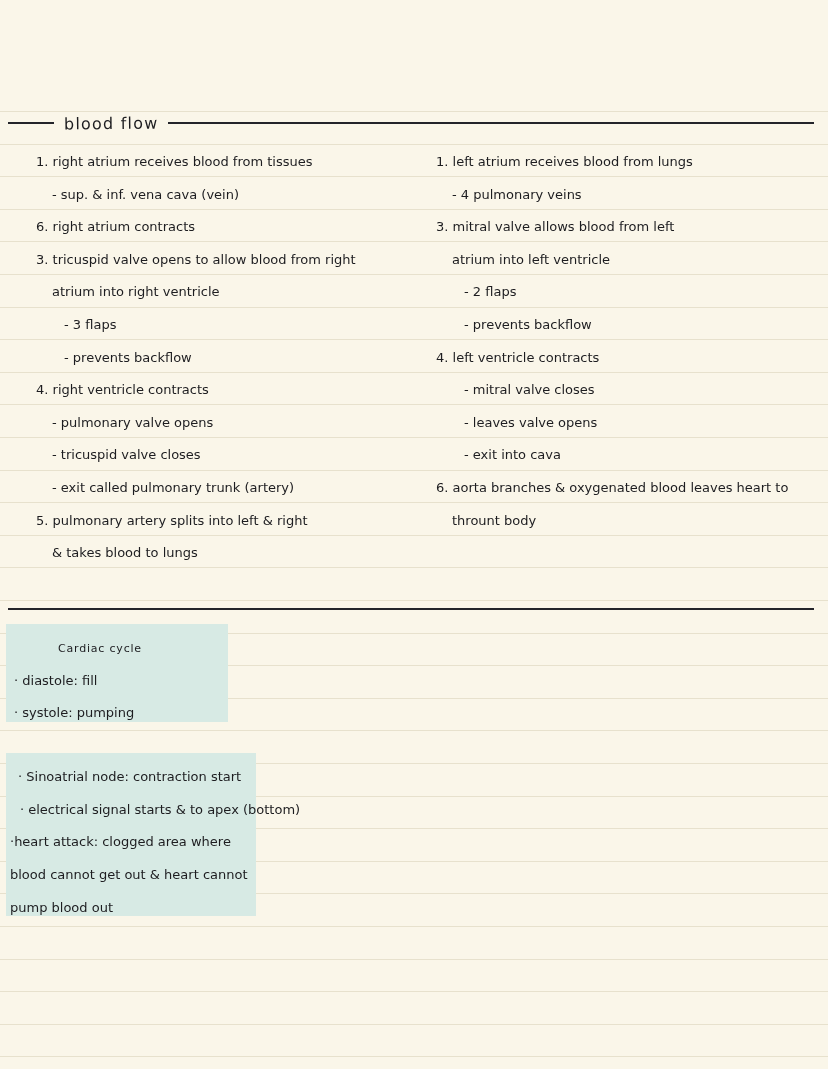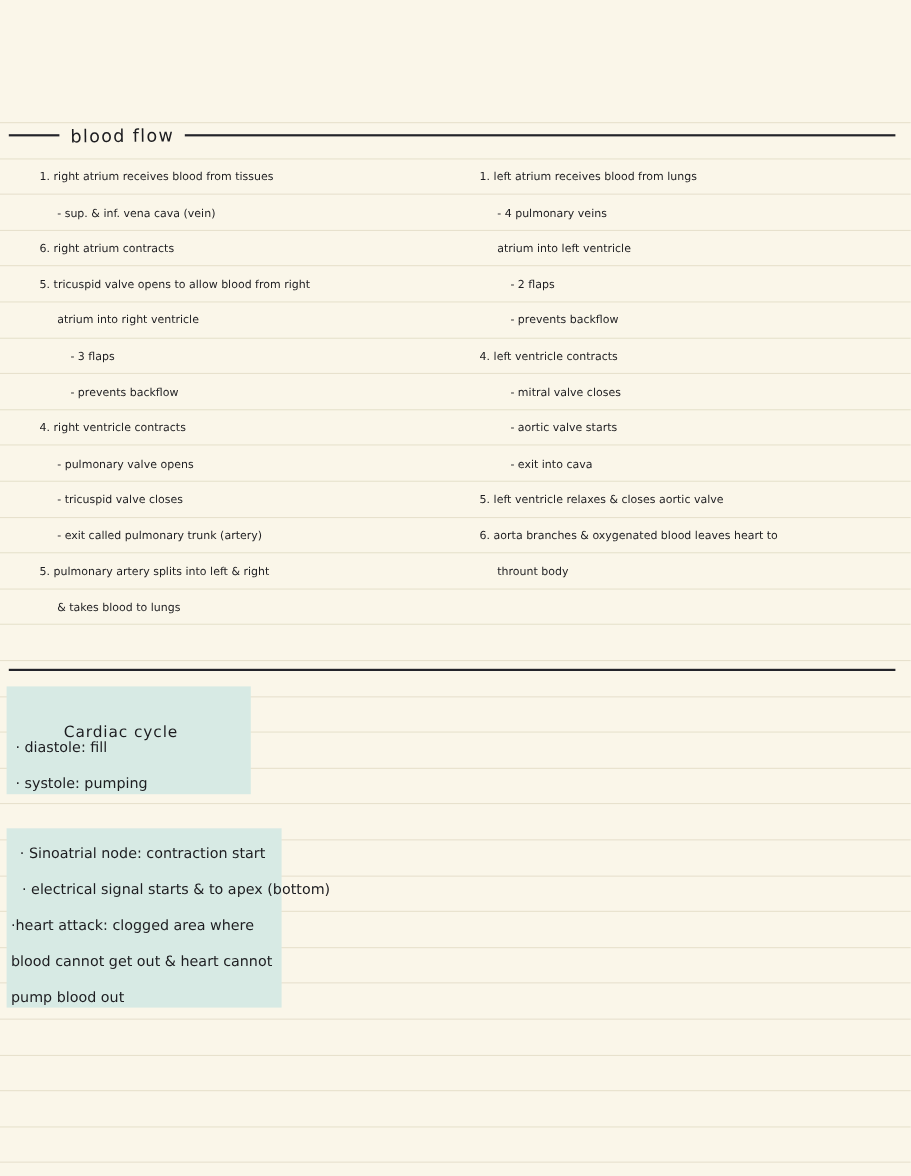--- a/index.html
+++ b/index.html
@@ -65,21 +65,21 @@
 
   .col {
     position: absolute;
     top: 146px;
   }
   .col.left { left: 30px; width: 380px; }
   .col.right { left: 430px; width: 380px; }
 
   .line {
     height: 32.6px;
-    font-size: 10px;
+    font-size: 13px;
     line-height: 32.6px;
     white-space: nowrap;
   }
   .ind-0 { padding-left: 6px; }
   .ind-1 { padding-left: 22px; }
   .ind-2 { padding-left: 34px; }
 
   .divider {
     position: absolute;
     left: 8px;
@@ -98,23 +98,22 @@
 
   .hl-text {
     position: absolute;
     z-index: 3;
     font-size: 13px;
     line-height: 32.6px;
     white-space: nowrap;
   }
 
   .sub-title {
-    font-size: 14px;
+    font-size: 11px;
     letter-spacing: 0.8px;
-    margin-top: 17px;
   }
 </style>
 </head>
 <body>
 
 <div class="rules" id="rules">
     <div class="rule" style="top: 111px;"></div>
     <div class="rule" style="top: 144px;"></div>
     <div class="rule" style="top: 176px;"></div>
     <div class="rule" style="top: 209px;"></div>
@@ -151,42 +150,42 @@
   <div class="heading-row">
     <span class="dash"></span>
     <span class="heading-title">blood  flow</span>
     <span class="dash long"></span>
   </div>
 
   <div class="col left" id="left-col">
       <div class="line ind-0">1. right  atrium  receives  blood  from  tissues</div>
       <div class="line ind-1">- sup. &amp; inf.  vena  cava  (vein)</div>
       <div class="line ind-0">6. right  atrium  contracts</div>
-      <div class="line ind-0">5. tricuspid  valve  opens  to  allow  blood  from  right</div>
+      <div class="line ind-0">3. tricuspid  valve  opens  to  allow  blood  from  right</div>
       <div class="line ind-1">atrium  into  right  ventricle</div>
       <div class="line ind-2">- 3  flaps</div>
       <div class="line ind-2">- prevents  backflow</div>
       <div class="line ind-0">4. right  ventricle  contracts</div>
       <div class="line ind-1">- pulmonary  valve  opens</div>
       <div class="line ind-1">- tricuspid  valve  closes</div>
       <div class="line ind-1">- exit  called  pulmonary trunk  (artery)</div>
       <div class="line ind-0">5. pulmonary  artery  splits  into  left &amp; right</div>
       <div class="line ind-1">&amp; takes  blood  to  lungs</div>
     </div>
   <div class="col right" id="right-col">
       <div class="line ind-0">1. left  atrium  receives  blood  from  lungs</div>
       <div class="line ind-1">- 4  pulmonary  veins</div>
+      <div class="line ind-0">3. mitral  valve  allows  blood  from  left</div>
       <div class="line ind-1">atrium  into  left  ventricle</div>
       <div class="line ind-2">- 2  flaps</div>
       <div class="line ind-2">- prevents  backflow</div>
       <div class="line ind-0">4.  left  ventricle  contracts</div>
       <div class="line ind-2">- mitral  valve  closes</div>
-      <div class="line ind-2">- aortic  valve  starts</div>
+      <div class="line ind-2">- leaves  valve  opens</div>
       <div class="line ind-2">- exit  into  cava</div>
-      <div class="line ind-0">5. left  ventricle  relaxes &amp; closes  aortic  valve</div>
       <div class="line ind-0">6. aorta branches &amp; oxygenated blood leaves heart to</div>
       <div class="line ind-1">thrount  body</div>
     </div>
 
   <div class="divider"></div>
 
   <div class="hl-box box-a"></div>
   <div class="hl-box box-b"></div>
 
   <div class="hl-text sub-title" style="left:58px; top:633px;">Cardiac  cycle</div>

